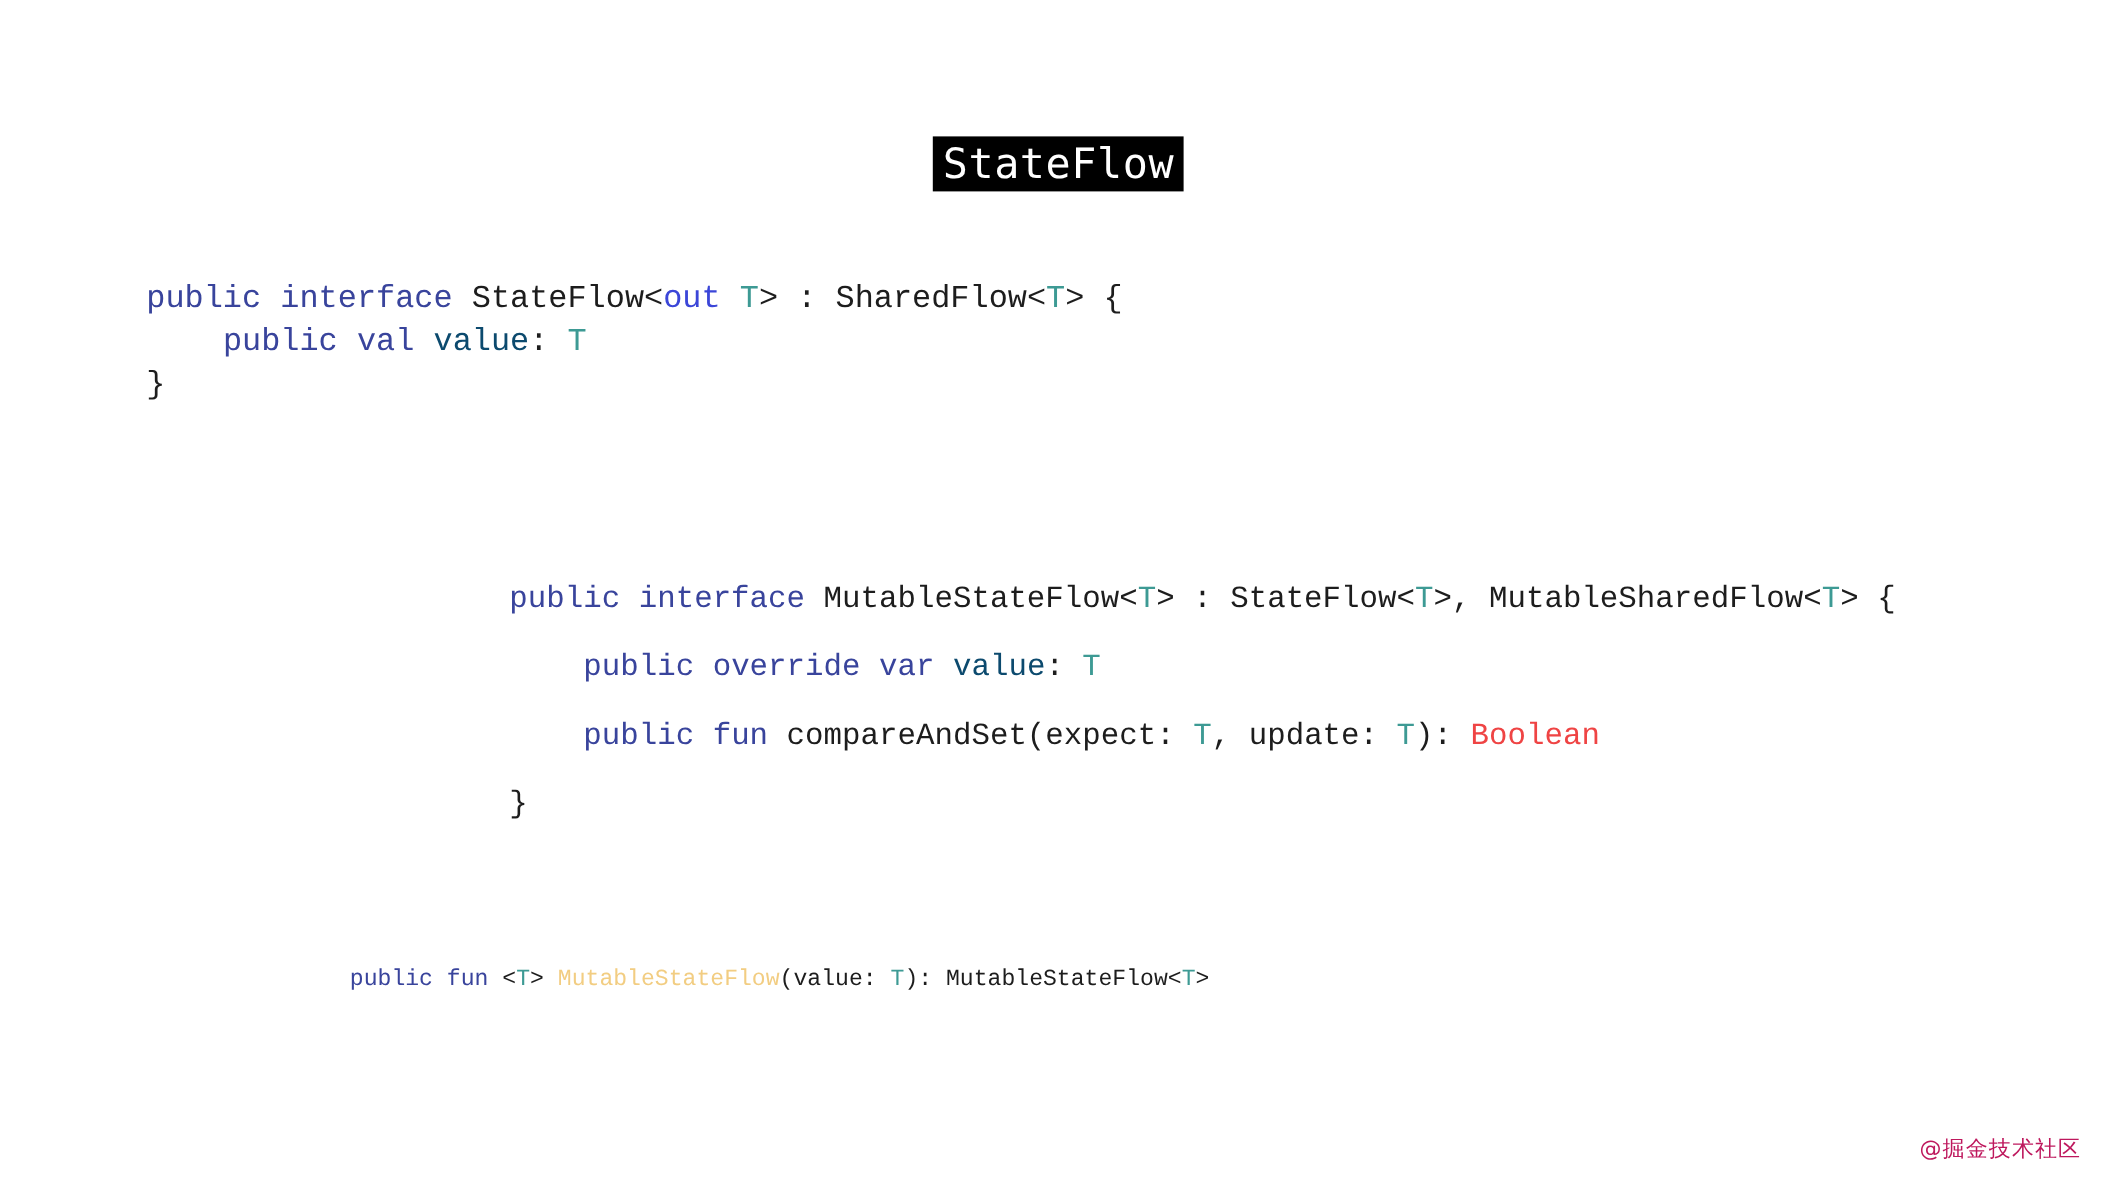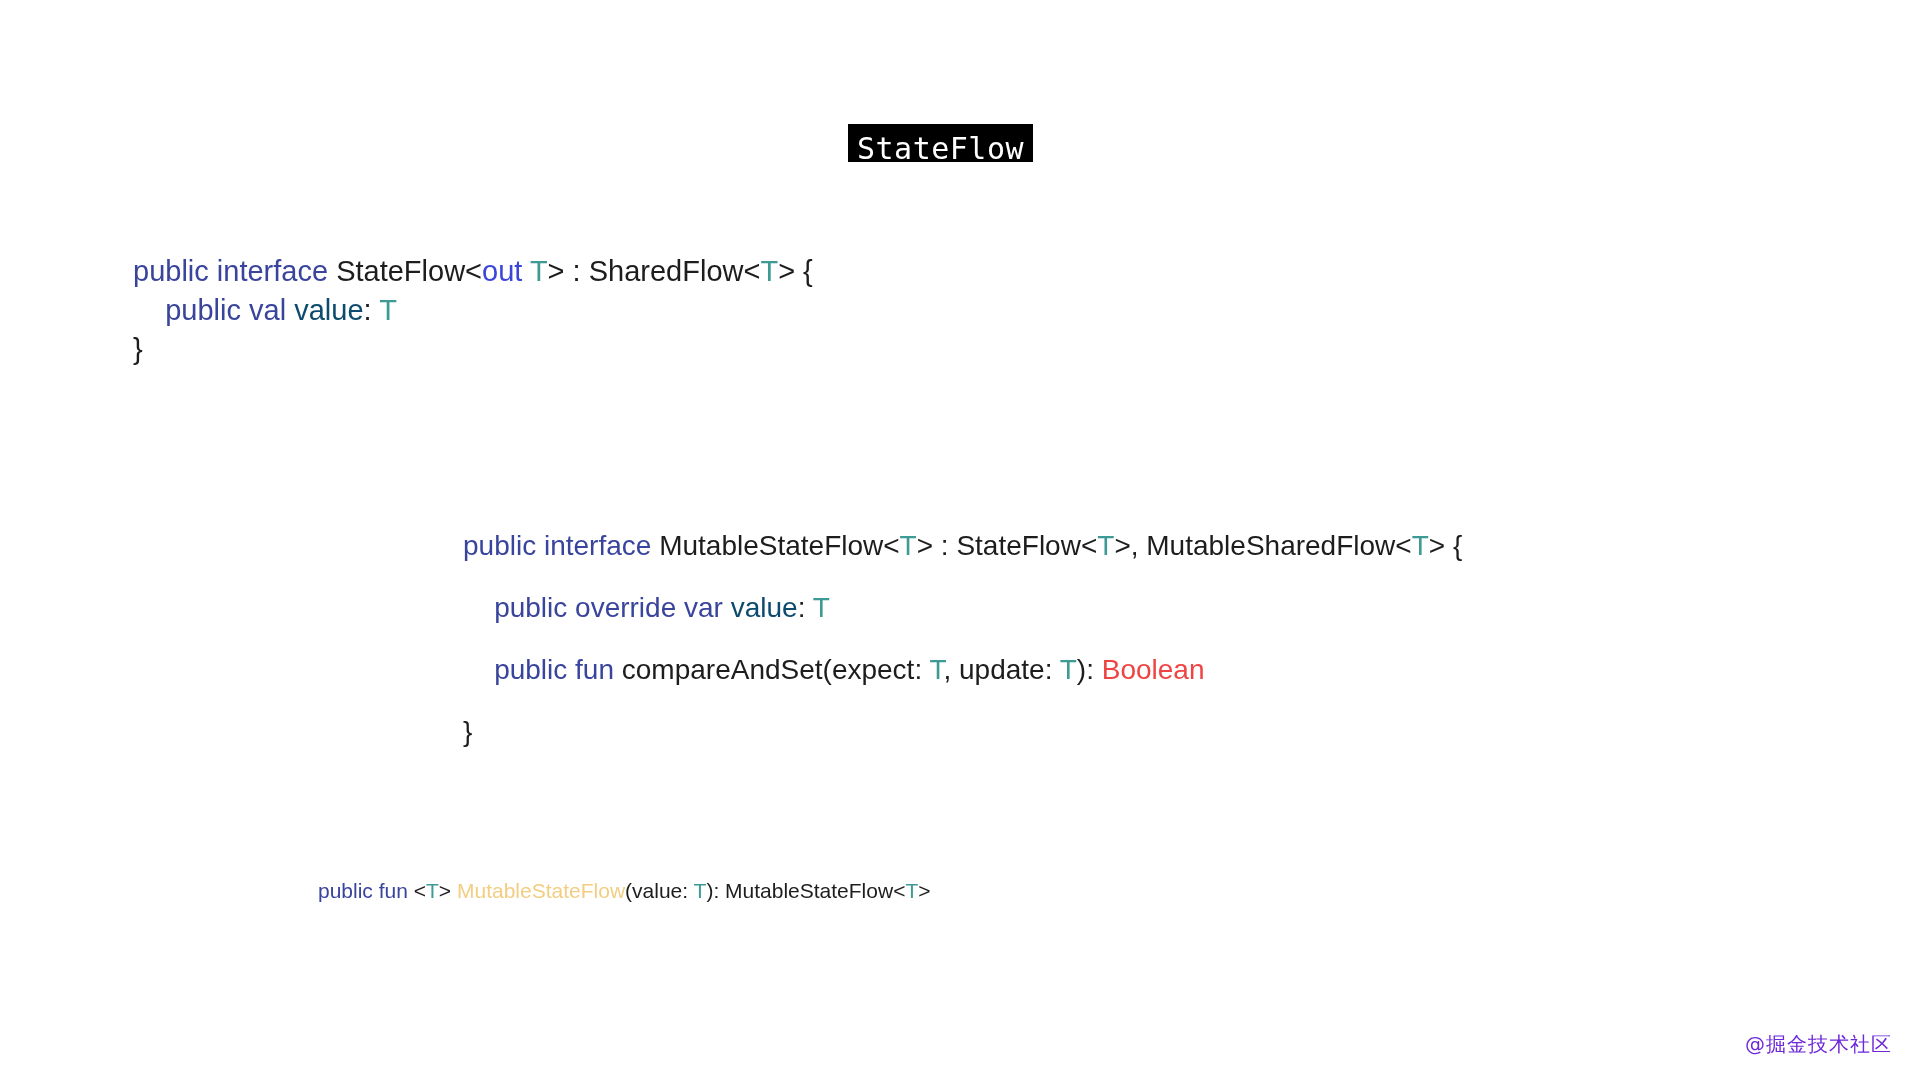--- a/index.html
+++ b/index.html
@@ -23,33 +23,33 @@
   }
 
   
   .title-banner {
     position: absolute;
     left: 848px;
     top: 124px;
     background: #000000;
     color: #ffffff;
     font-family: "DejaVu Sans Mono", "Liberation Mono", monospace;
-    font-size: 30px;
+    font-size: 38px;
     line-height: 50px;
-    height: 38px;
+    height: 50px;
     padding: 0 9px;
     letter-spacing: 0.5px;
     white-space: pre;
     font-weight: 400;
   }
 
   
   .code-block {
     position: absolute;
-    font-family: Liberation Sans, sans-serif;
+    font-family: Liberation Mono, monospace;
     white-space: pre;
     color: #1a1a1a;
   }
 
   #code-block-1 {
     left: 133px;
     top: 252px;
     font-size: 29px;
     line-height: 39px;
   }
@@ -90,21 +90,21 @@
   .tok-fnname   { color: #f2cd82; }
   .tok-plain    { color: #1d1d1d; }
 
   
   .watermark {
     position: absolute;
     right: 28px;
     bottom: 22px;
     font-family: "DejaVu Sans", "Liberation Sans", sans-serif;
     font-size: 20px;
-    color: #6d28d9;
+    color: #be185d;
     letter-spacing: 1px;
     white-space: pre;
     user-select: none;
   }
 </style>
 </head>
 <body>
 
 <div class="slide">
 

